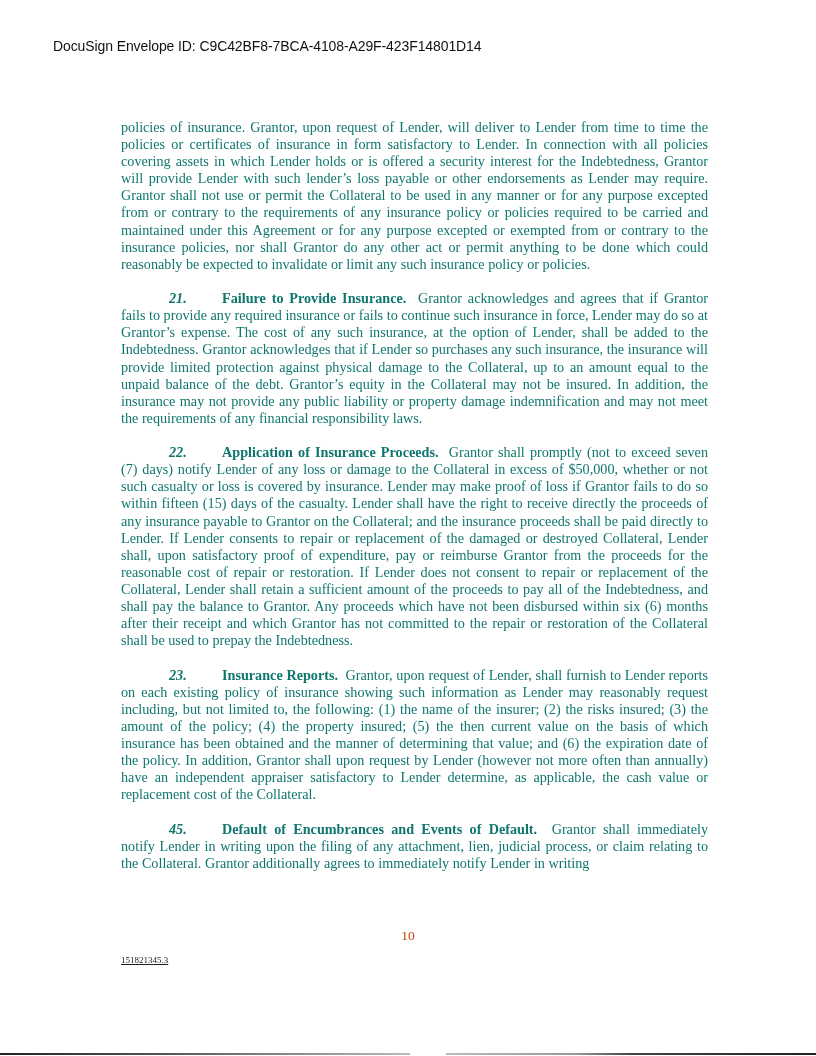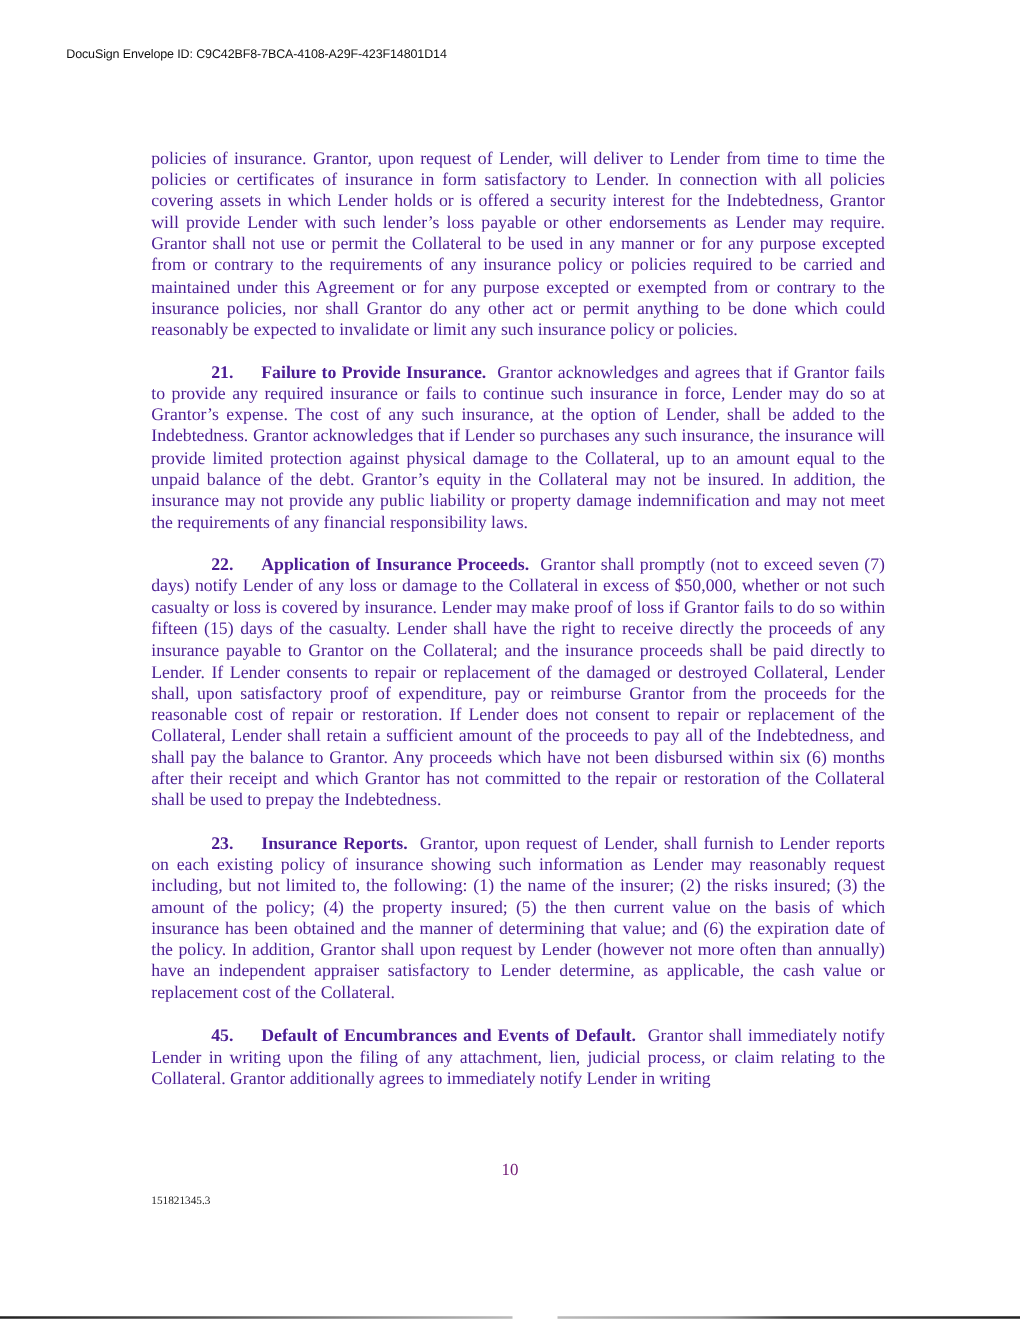--- a/index.html
+++ b/index.html
@@ -1,37 +1,37 @@
 <!DOCTYPE html>
 <html><head>
   <meta charset="utf-8">
   <style>
     html, body { margin: 0; padding: 0; background: #ffffff; }
     body { width: 816px; height: 1056px; position: relative; overflow: hidden; }
     .envelope {
       position: absolute; left: 53px; top: 38px;
-      font-family: "Liberation Sans", sans-serif; font-size: 10px; color: #111;
+      font-family: "Liberation Sans", sans-serif; font-size: 14px; color: #111;
       letter-spacing: -0.1px;
     }
     .page-body {
       position: absolute; left: 121px; top: 119px; width: 587px;
       font-family: "Liberation Serif", serif; font-size: 14.2px; line-height: 17.1px;
-      color: #4c1d95; text-align: justify;
+      color: #0f766e; text-align: justify;
     }
     .para { margin: 0 0 17.3px 0; text-align: justify; }
     .para.indent { text-indent: 48px; }
-    .secnum { font-weight: bold; display: inline-block; width: 40px; text-indent: 0; }
-    .sectitle { font-weight: bold; }
+    .secnum { font-weight: bold; display: inline-block; width: 40px; text-indent: 0; font-style: italic; }
+    .sectitle { font-weight: bold; margin-left: 13px; }
     .page-number {
       position: absolute; left: 0; width: 816px; top: 928px; text-align: center;
-      font-family: "Liberation Serif", serif; font-size: 13.5px; color: #701a75;
+      font-family: "Liberation Serif", serif; font-size: 13.5px; color: #c2410c;
     }
     .doc-id {
       position: absolute; left: 121px; top: 955px;
-      font-family: "Liberation Serif", serif; font-size: 9px; color: #222;
+      font-family: "Liberation Serif", serif; font-size: 9px; color: #222; text-decoration: underline;
     }
     .scan-line-left {
       position: absolute; left: 0; top: 1053px; width: 410px; height: 2px;
       background: linear-gradient(to right, #222 0%, #555 40%, #999 80%, #bbb 100%);
     }
     .scan-line-right {
       position: absolute; left: 446px; top: 1053px; width: 370px; height: 2px;
       background: linear-gradient(to right, #bbb 0%, #999 35%, #444 50%, #222 100%);
     }
   </style>

